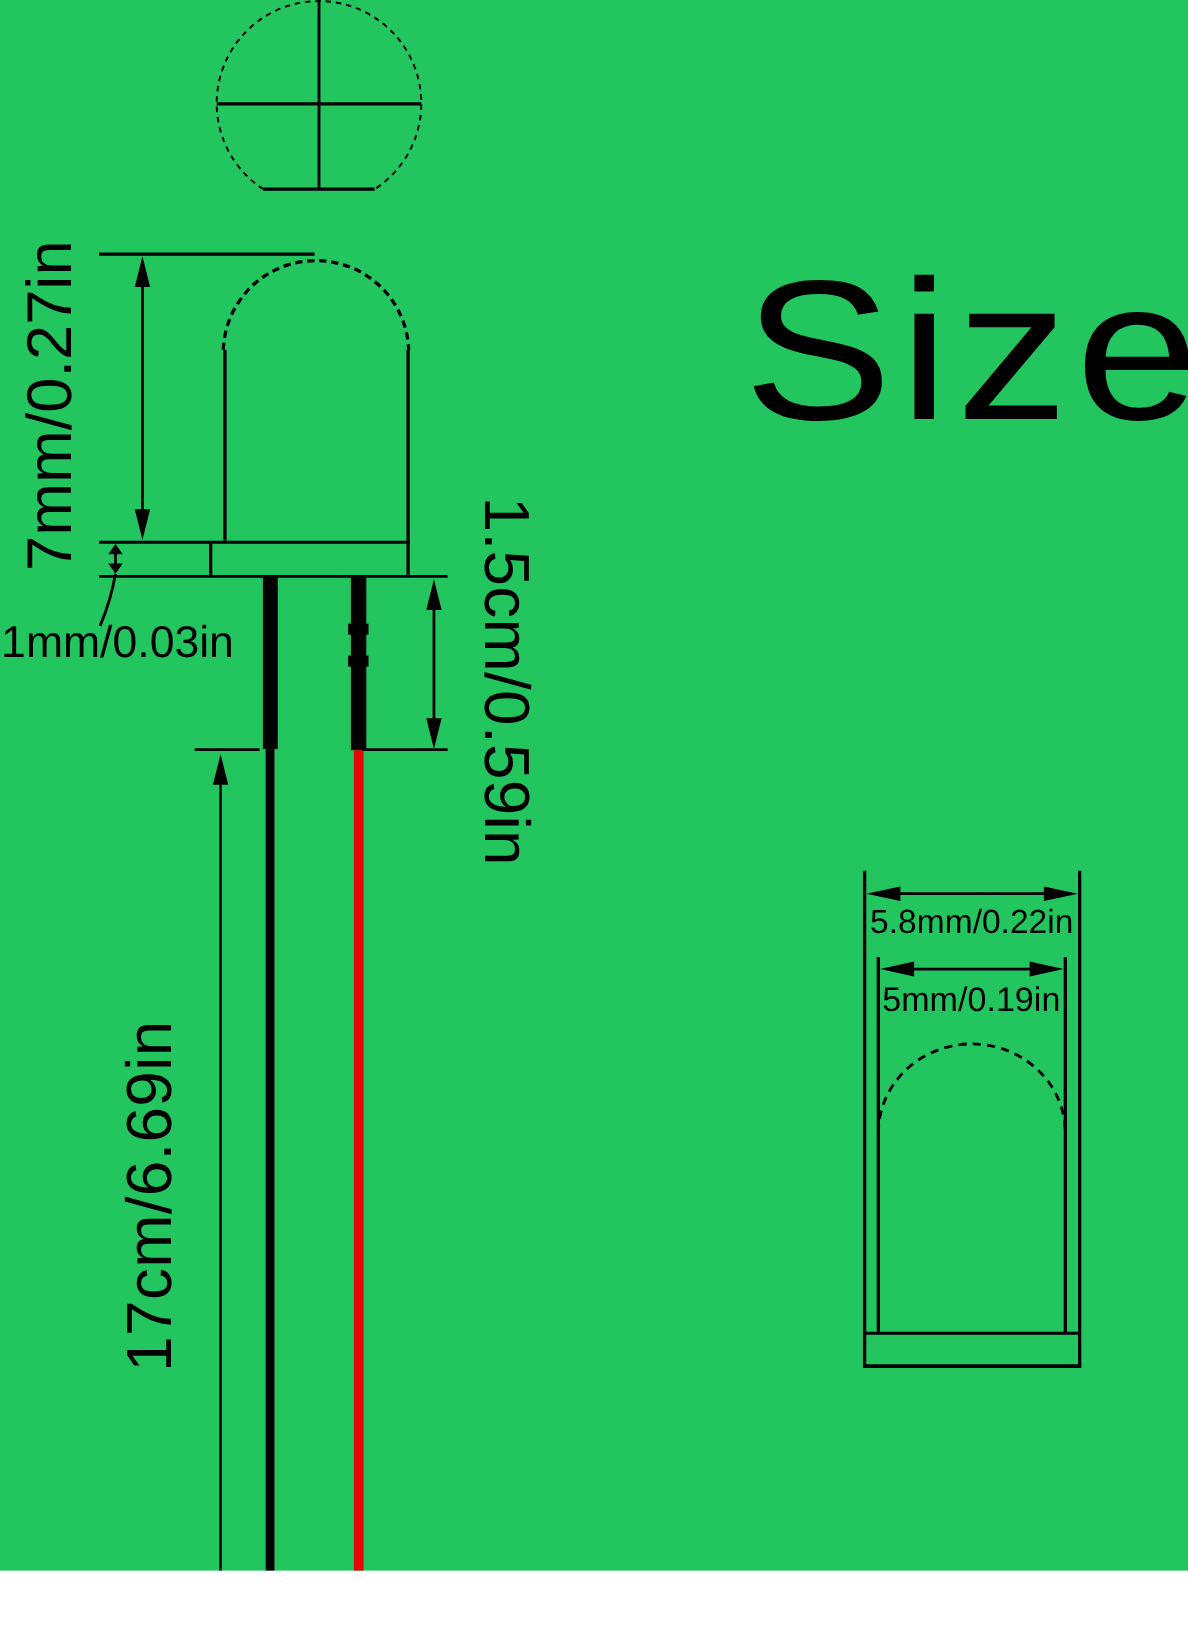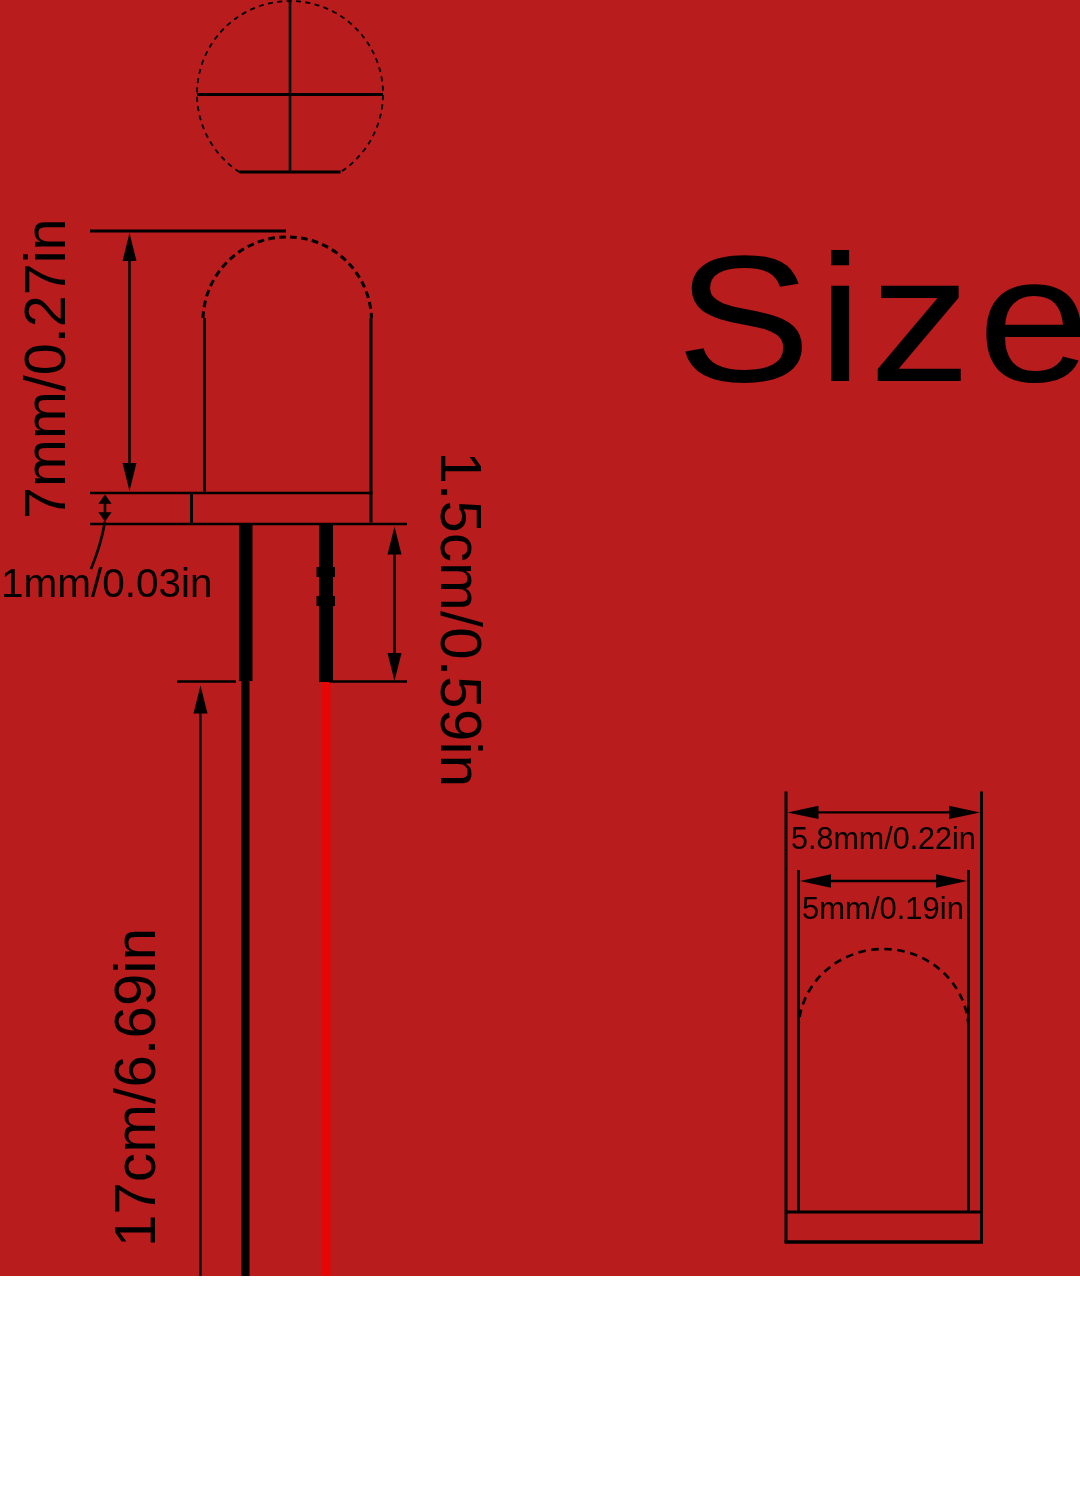--- a/index.html
+++ b/index.html
@@ -1,16 +1,16 @@
 <!DOCTYPE html>
 <html><head>
 <meta charset="utf-8">
 <style>
   html,body{margin:0;padding:0;background:#ffffff;}
-  #page{position:relative;width:1080px;height:1276px;background:#b91c1c;overflow:hidden;}
+  #page{position:relative;width:1080px;height:1428px;background:#22c55e;overflow:hidden;}
   svg{position:absolute;left:0;top:0;}
   text{font-family:"Liberation Sans",sans-serif;fill:#000;}
 </style>
 </head>
 <body>
 <div id="page">
 <svg width="1080" height="1500" viewBox="0 0 1080 1500">
 
   <path d="M 239.4 172 A 93 93 0 1 1 340.6 172" fill="none" stroke="#000" stroke-width="1.8" stroke-dasharray="5,4.4"></path>
 

